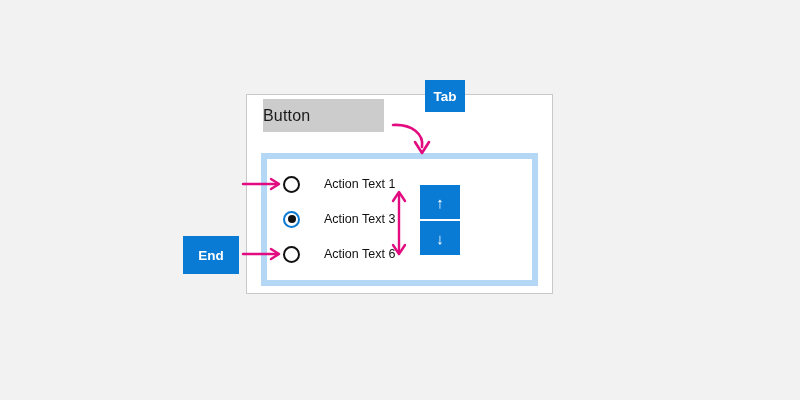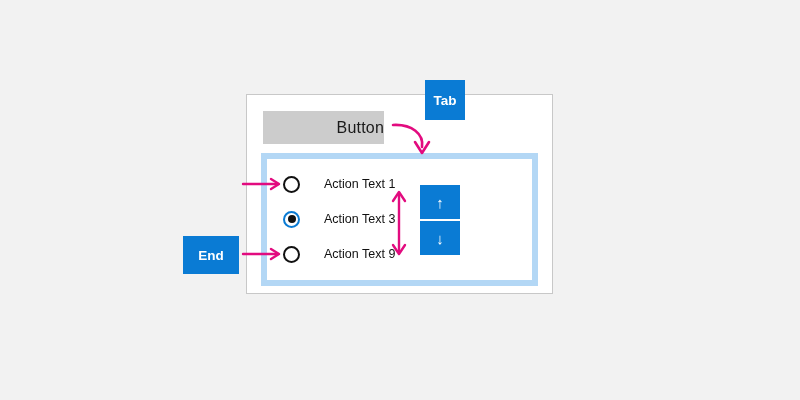--- a/index.html
+++ b/index.html
@@ -19,24 +19,24 @@
     width:307px;height:200px;
     background:#ffffff;
     border:1px solid #c8c8c8;
     box-sizing:border-box;
     z-index:4;
   }
 
   
   .gray-button{
     position:absolute;
-    left:263px;top:111px;
+    left:263px;top:99px;
     width:121px;height:33px;
     background:#cccccc;
-    display:flex;align-items:center;justify-content:flex-end;
+    display:flex;align-items:center;justify-content:flex-start;
     color:#1a1a1a;
     font-size:16px;
     letter-spacing:.2px;
     z-index:6;
   }
 
   
   .groupbox{
     position:absolute;
     left:261px;top:153px;
@@ -108,21 +108,21 @@
   
   .badge{
     position:absolute;
     background:#0a7bd4;
     color:#ffffff;
     font-size:13.5px;
     font-weight:bold;
     display:flex;align-items:center;justify-content:center;
     z-index:9;
   }
-  .badge-tab{left:425px;top:80px;width:40px;height:40px;}
+  .badge-tab{left:425px;top:80px;width:40px;height:32px;}
   .badge-home{left:183px;top:167px;width:56px;height:38px;}
   .badge-end{left:183px;top:236px;width:56px;height:38px;}
 
   
   #arrows{
     position:absolute;left:0;top:0;
     width:800px;height:400px;
     z-index:8;
     pointer-events:none;
   }
@@ -147,21 +147,21 @@
       <span class="radio-label">Action Text 1</span>
     </div>
 
     <div class="radio-row">
       <span class="radio-mark checked"></span>
       <span class="radio-label">Action Text 3</span>
     </div>
 
     <div class="radio-row">
       <span class="radio-mark"></span>
-      <span class="radio-label">Action Text 9</span>
+      <span class="radio-label">Action Text 6</span>
     </div>
   </div>
 
   <div class="spin-stack">
     <div class="spin-btn up">
       <span>↑</span>
     </div>
     <div class="spin-btn down">
       <span>↓</span>
     </div>

